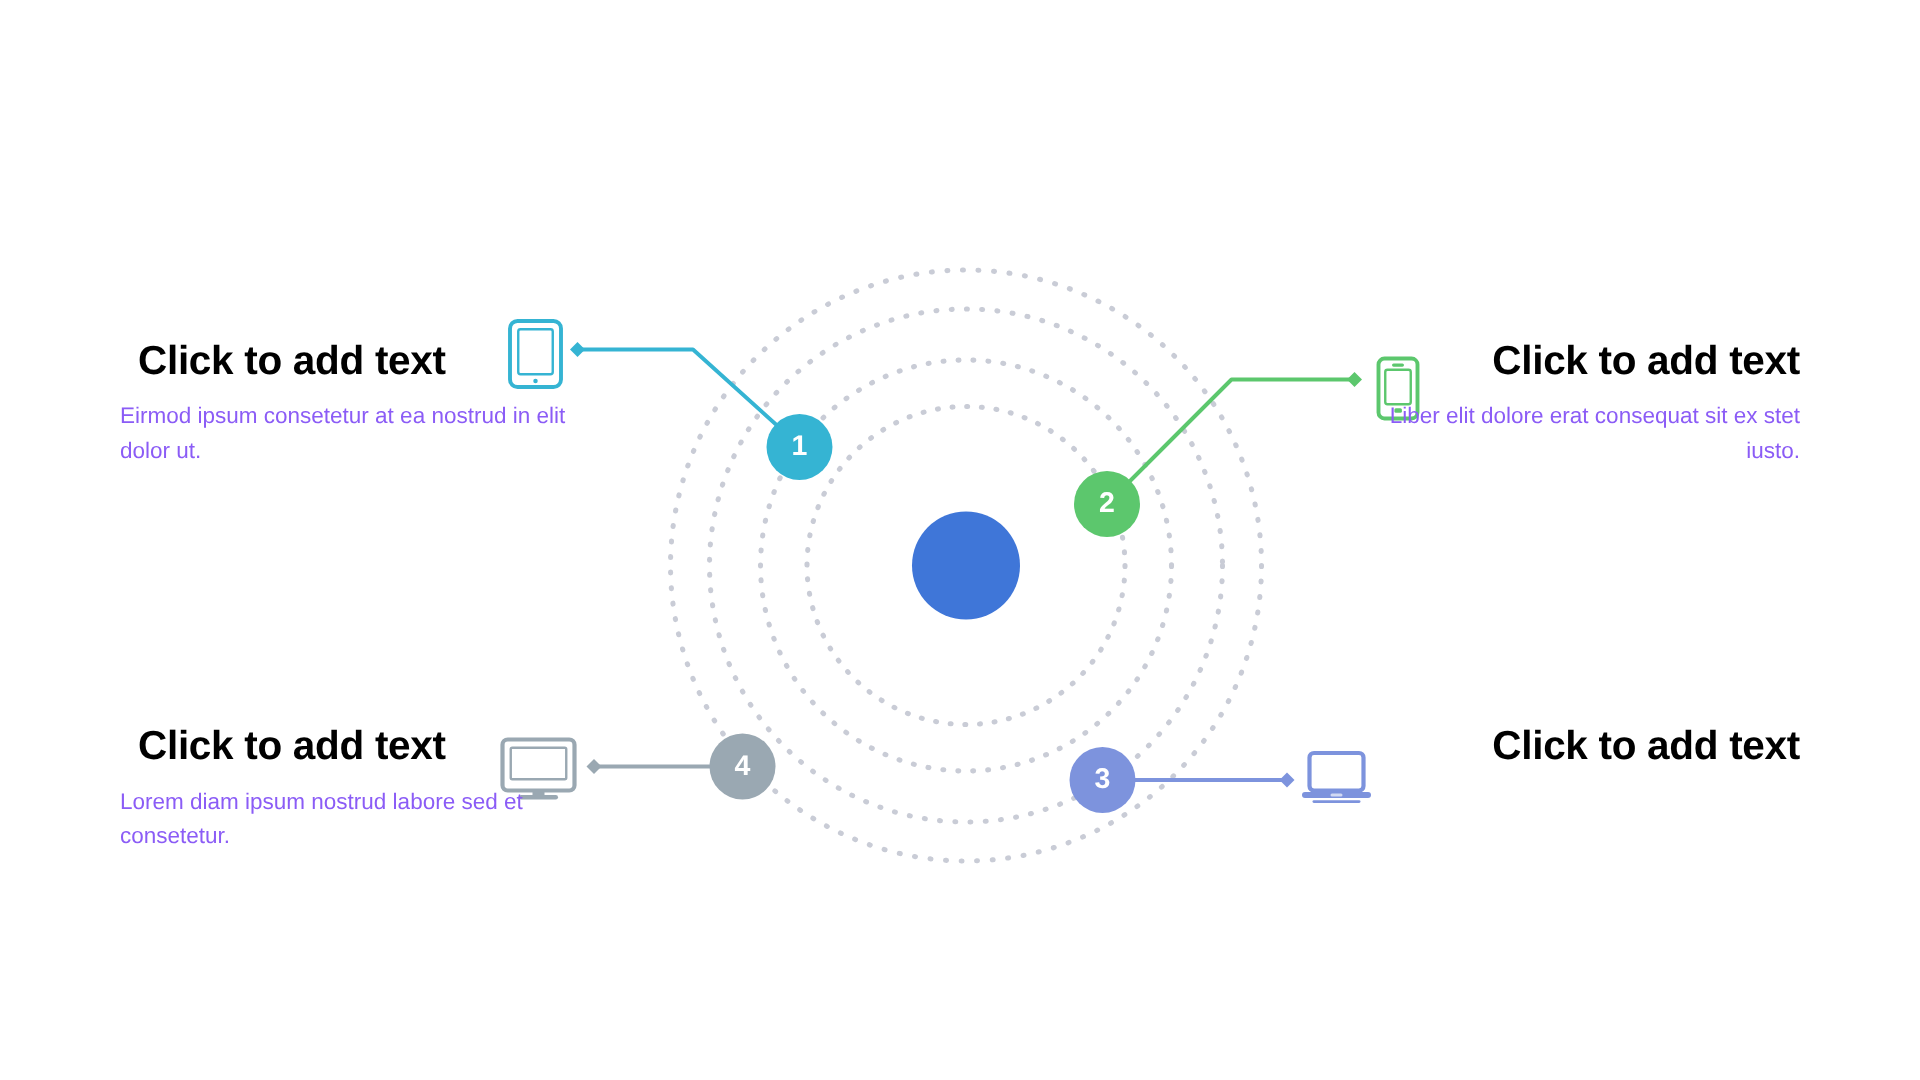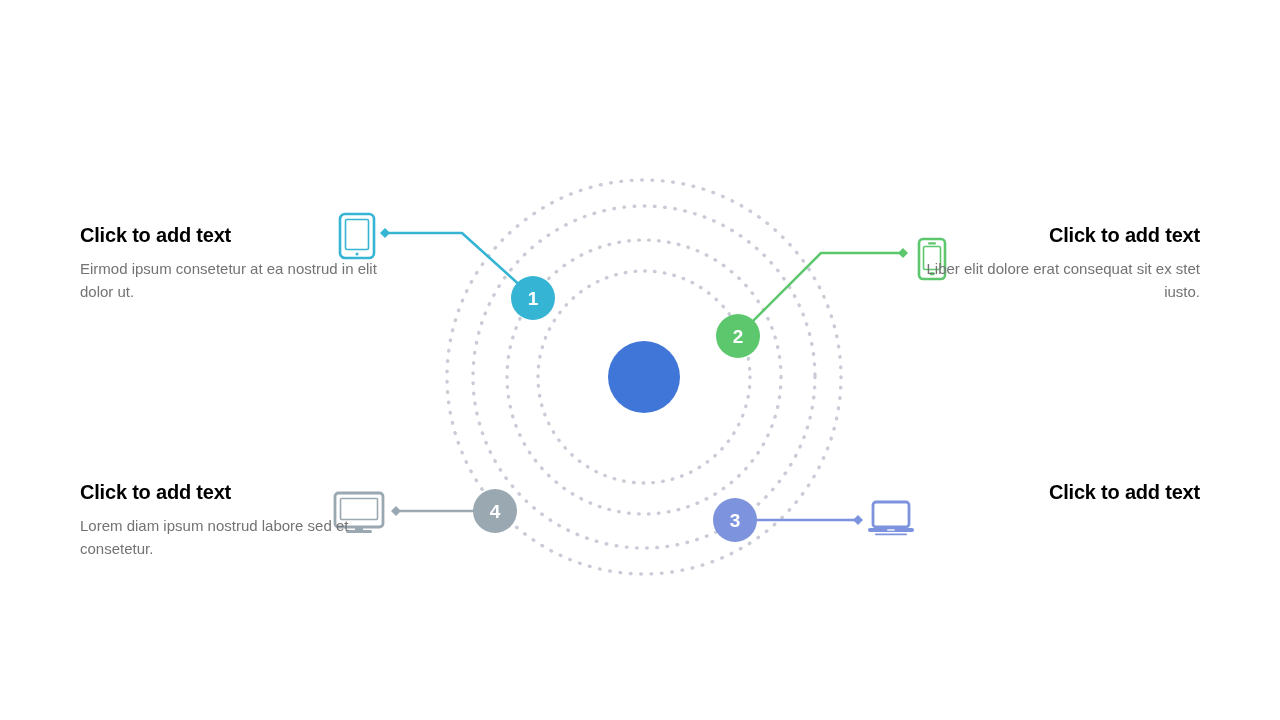--- a/index.html
+++ b/index.html
@@ -34,31 +34,32 @@
   }
   .text-block.left  { left: 80px;  text-align: left; }
   .text-block.right { left: 900px; text-align: right; }
 
   .tb-top-left     { top: 222px; }
   .tb-top-right    { top: 222px; }
   .tb-bottom-left  { top: 479px; }
   .tb-bottom-right { top: 479px; }
 
   .tb-title {
-    font-size: 20px;
+    font-size: 27px;
     font-weight: bold;
     color: #000000;
     line-height: 1.35;
     letter-spacing: -0.2px;
+    margin-left: 12px;
   }
   .tb-body {
     margin-top: 9px;
     font-size: 15px;
     font-weight: normal;
-    color: #737373;
+    color: #8b5cf6;
     line-height: 1.5;
   }
 
   
   .icon-holder {
     position: absolute;
     pointer-events: auto;
   }
   .icon-tablet   { left: 338px; top: 212px; width: 38px; height: 48px; }
   .icon-phone    { left: 917px; top: 237px; width: 30px; height: 44px; }

